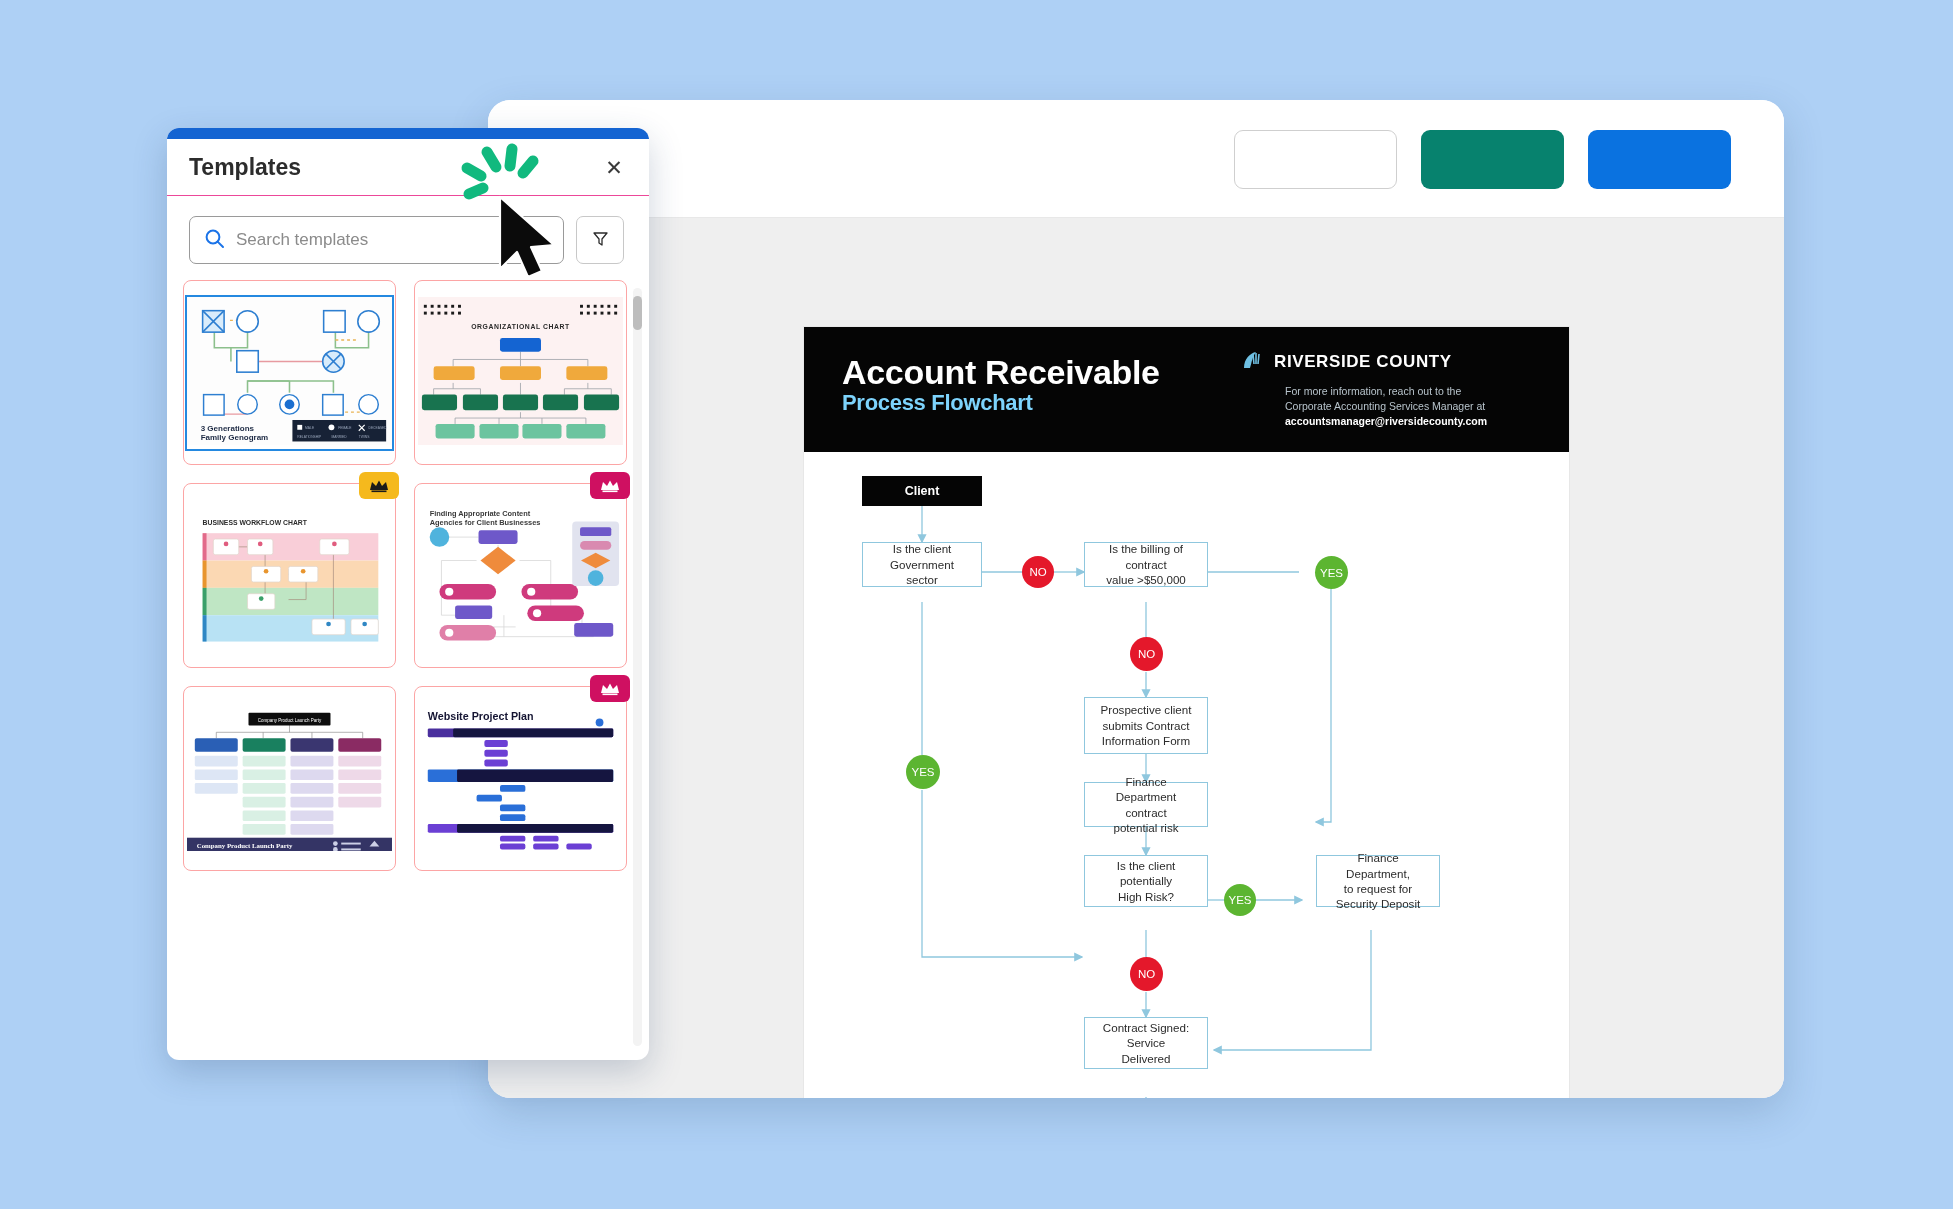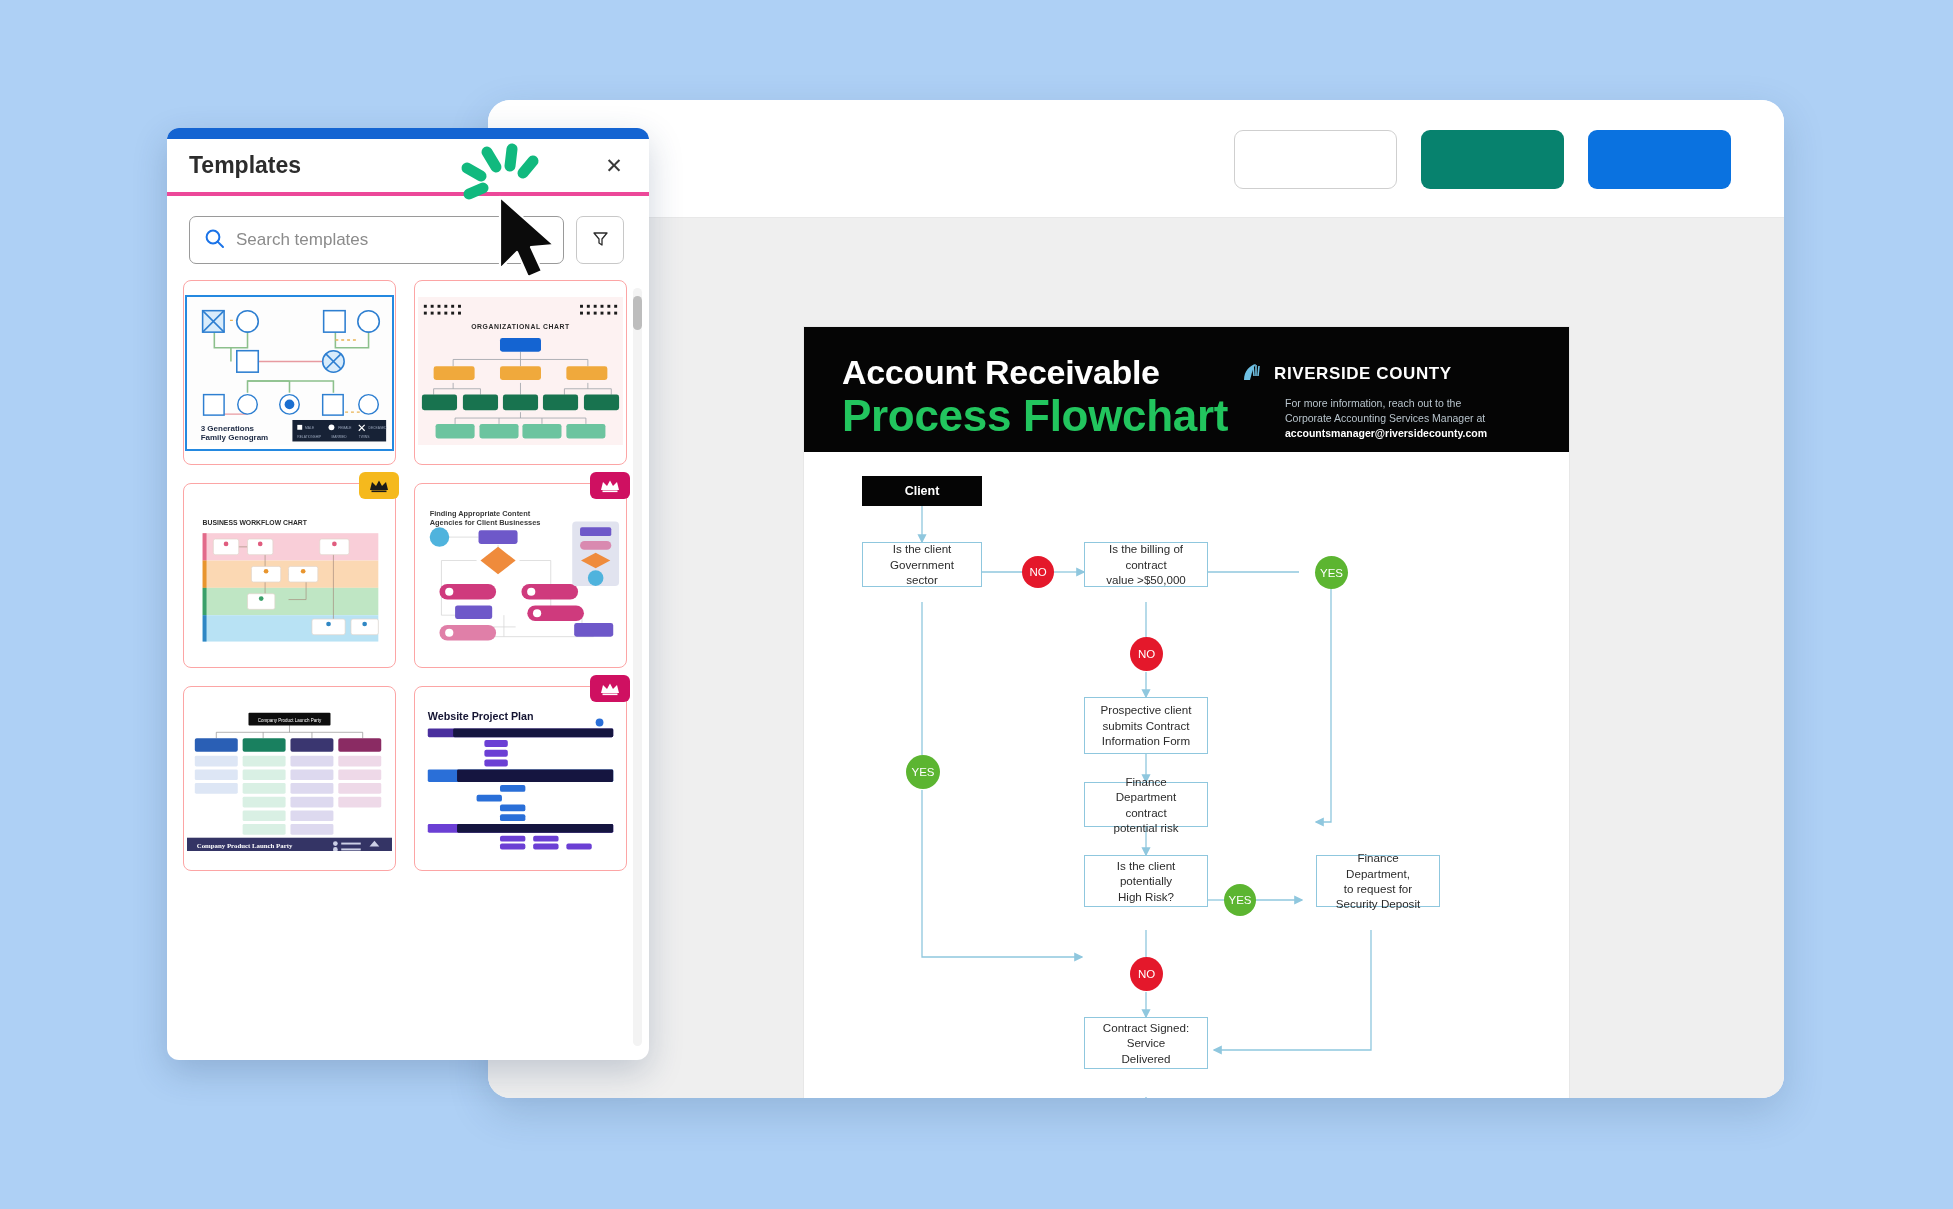--- a/index.html
+++ b/index.html
@@ -47,27 +47,27 @@
   }
   .doc-header {
     position: relative; height: 125px; background: #050505;
     padding: 26px 34px 0 38px;
   }
   .doc-title-1 {
     font-size: 34px; font-weight: 700; color: #ffffff;
     letter-spacing: -0.3px; line-height: 1.12;
   }
   .doc-title-2 {
-    font-size: 44px; font-weight: 700; color: #22c55e;
+    font-size: 22px; font-weight: 700; color: #7dd3fc;
     letter-spacing: -0.3px; line-height: 1.12;
   }
   .brand {
     position: absolute; right: 30px; top: 22px; width: 300px;
   }
-  .brand-row { display: flex; align-items: center; gap: 9px; margin-top: 12px; }
+  .brand-row { display: flex; align-items: center; gap: 9px; }
   .brand-mark { width: 26px; height: 26px; }
   .brand-name {
     font-size: 17px; font-weight: 600; color: #ffffff;
     letter-spacing: 0.6px;
   }
   .brand-note {
     margin-top: 9px; font-size: 10.5px; line-height: 1.42;
     color: #b8c4cc;
     margin-left: 46px;
   }
@@ -101,21 +101,21 @@
     background: #ffffff; border-radius: 12px;
     box-shadow: 0 12px 34px rgba(30,60,100,0.22);
     overflow: hidden;
   }
   .tpl-accent {
     position: absolute; left: 0; top: 0; width: 100%; height: 11px;
     background: #1464d2;
   }
   .tpl-head {
     position: absolute; left: 0; top: 11px; width: 100%; height: 57px;
-    border-bottom: 4px solid #ec4899;
+    border-bottom: 1px solid #ec4899;
     display: flex; align-items: center; padding: 0 22px;
   }
   .tpl-title { font-size: 23px; font-weight: 700; color: #2c2c2c; }
   .tpl-close {
     margin-left: auto; width: 26px; height: 26px; cursor: pointer;
     display: flex; align-items: center; justify-content: center;
     font-size: 21px; color: #3a3a3a; font-weight: 300; line-height: 1;
   }
   .tpl-searchrow {
     position: absolute; left: 22px; top: 88px; right: 25px; height: 48px;

